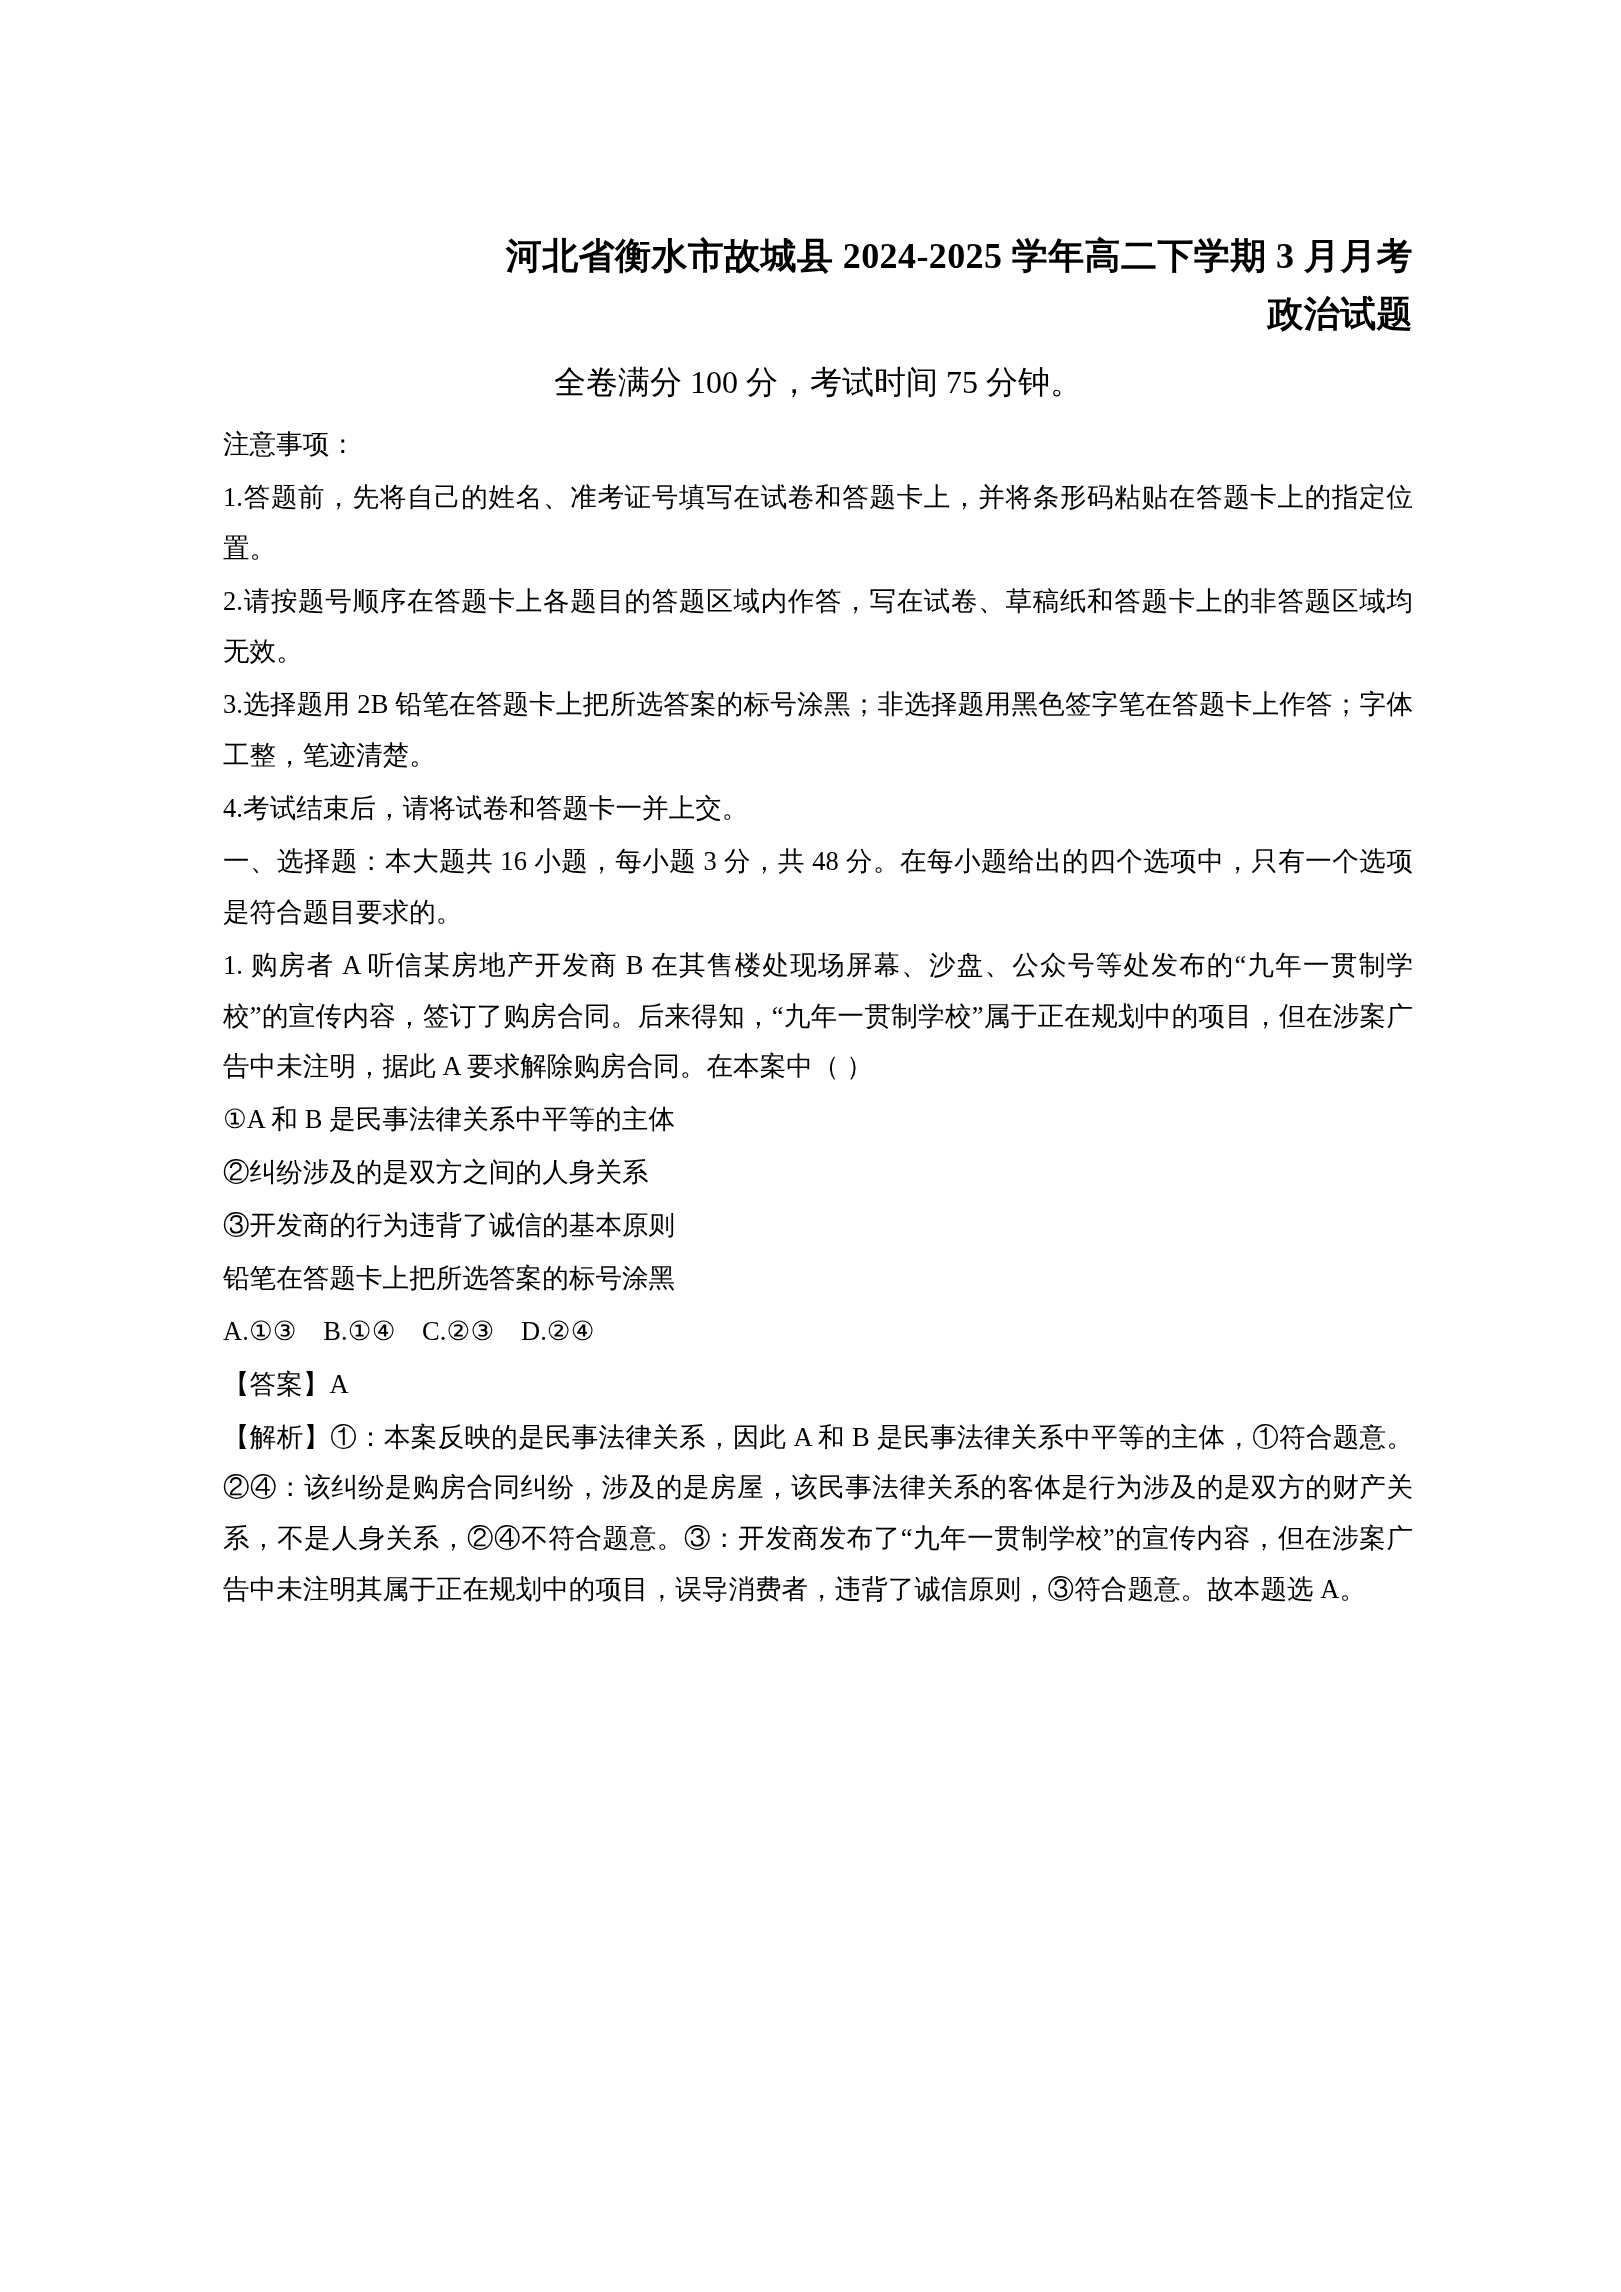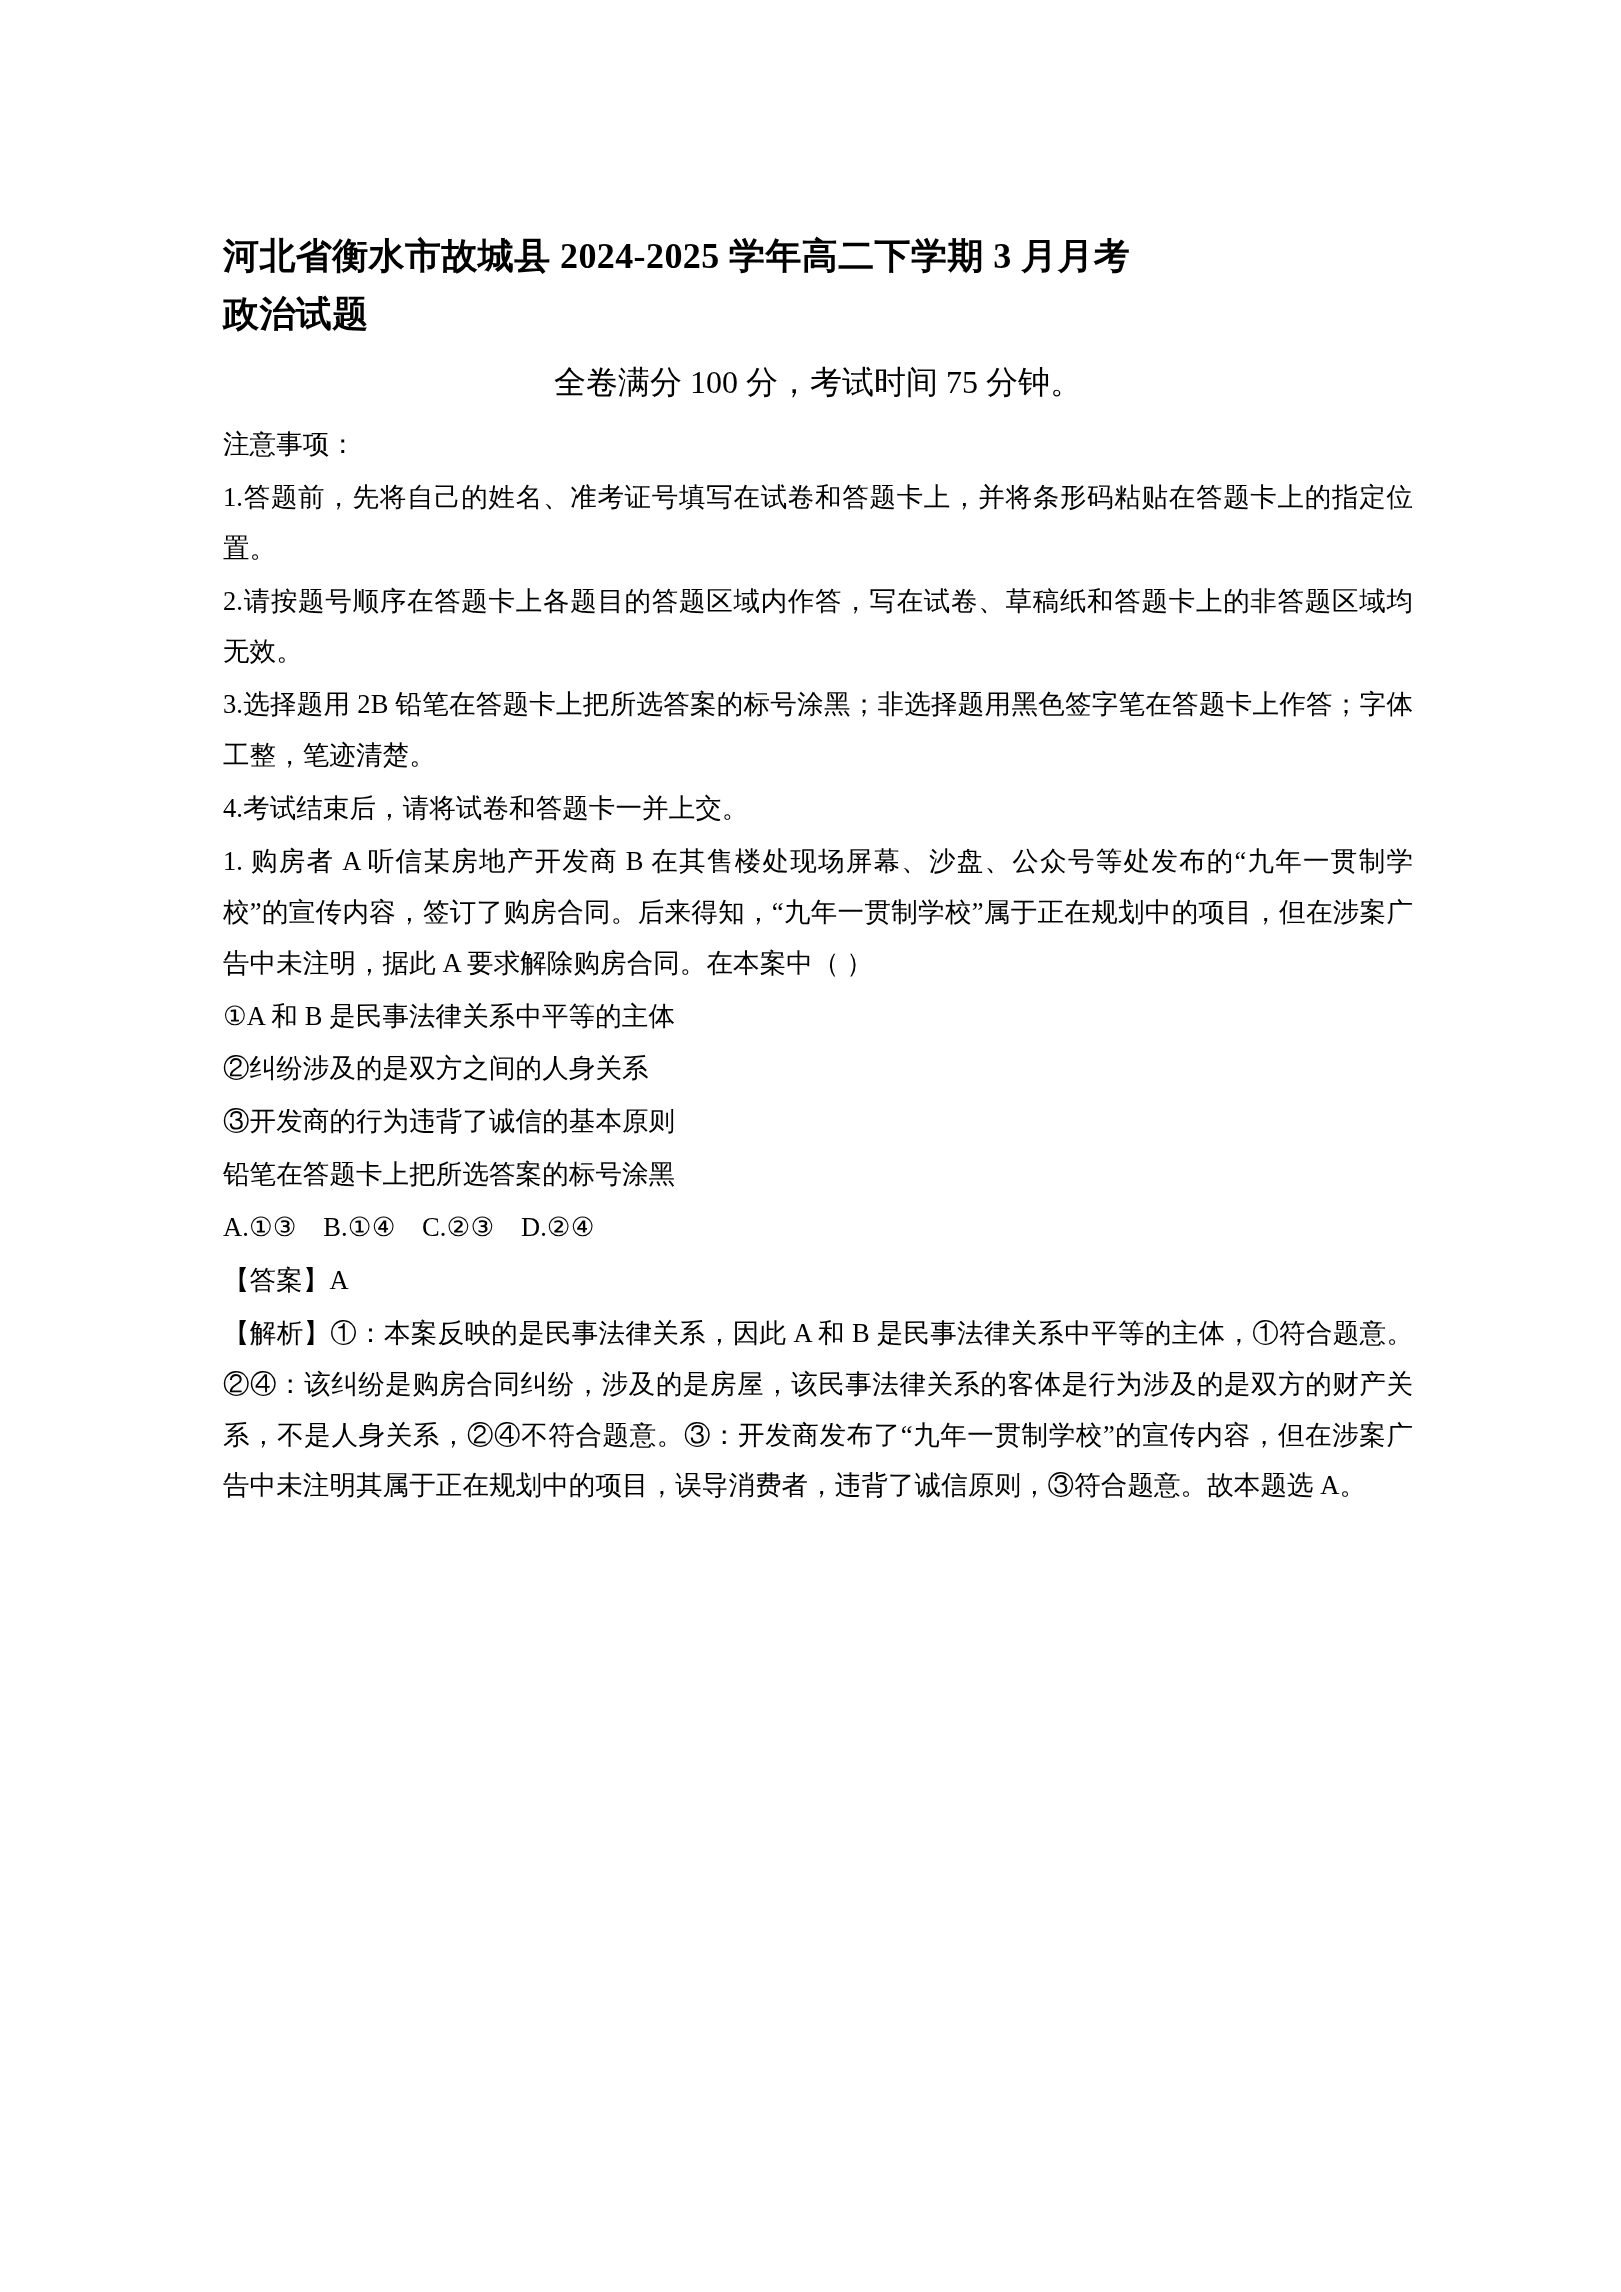--- a/index.html
+++ b/index.html
@@ -16,21 +16,21 @@
   }
   .page {
     position: relative;
     width: 1621px;
     height: 2293px;
     box-sizing: border-box;
     padding: 227px 208px 0 223px;
     background: #ffffff;
   }
   .doc-title {
-    text-align: left;
+    text-align: right;
     font-weight: bold;
     font-size: 36px;
     line-height: 1.62;
     letter-spacing: 0.4px;
     margin: 0 0 2px 0;
   }
   .doc-title .tline {
     display: block;
   }
   .subtitle {
@@ -60,20 +60,21 @@
 
   <p class="subtitle">全卷满分 100 分，考试时间 75 分钟。</p>
 
   <p class="para">注意事项：</p>
 
   <p class="para">1.答题前，先将自己的姓名、准考证号填写在试卷和答题卡上，并将条形码粘贴在答题卡上的指定位置。</p>
   <p class="para">2.请按题号顺序在答题卡上各题目的答题区域内作答，写在试卷、草稿纸和答题卡上的非答题区域均无效。</p>
   <p class="para">3.选择题用 2B 铅笔在答题卡上把所选答案的标号涂黑；非选择题用黑色签字笔在答题卡上作答；字体工整，笔迹清楚。</p>
   <p class="para">4.考试结束后，请将试卷和答题卡一并上交。</p>
 
+  <p class="para">一、选择题：本大题共 16 小题，每小题 3 分，共 48 分。在每小题给出的四个选项中，只有一个选项是符合题目要求的。</p>
 
   <p class="para">1. 购房者 A 听信某房地产开发商 B 在其售楼处现场屏幕、沙盘、公众号等处发布的“九年一贯制学校”的宣传内容，签订了购房合同。后来得知，“九年一贯制学校”属于正在规划中的项目，但在涉案广告中未注明，据此 A 要求解除购房合同。在本案中（      ）</p>
   <p class="para">①A 和 B 是民事法律关系中平等的主体</p>
   <p class="para">②纠纷涉及的是双方之间的人身关系</p>
   <p class="para">③开发商的行为违背了诚信的基本原则</p>
   <p class="para">铅笔在答题卡上把所选答案的标号涂黑</p>
   <p class="para">A.①③　B.①④　C.②③　D.②④</p>
 
   <p class="para">【答案】A</p>
   <p class="para">【解析】①：本案反映的是民事法律关系，因此 A 和 B 是民事法律关系中平等的主体，①符合题意。②④：该纠纷是购房合同纠纷，涉及的是房屋，该民事法律关系的客体是行为涉及的是双方的财产关系，不是人身关系，②④不符合题意。③：开发商发布了“九年一贯制学校”的宣传内容，但在涉案广告中未注明其属于正在规划中的项目，误导消费者，违背了诚信原则，③符合题意。故本题选 A。</p>

